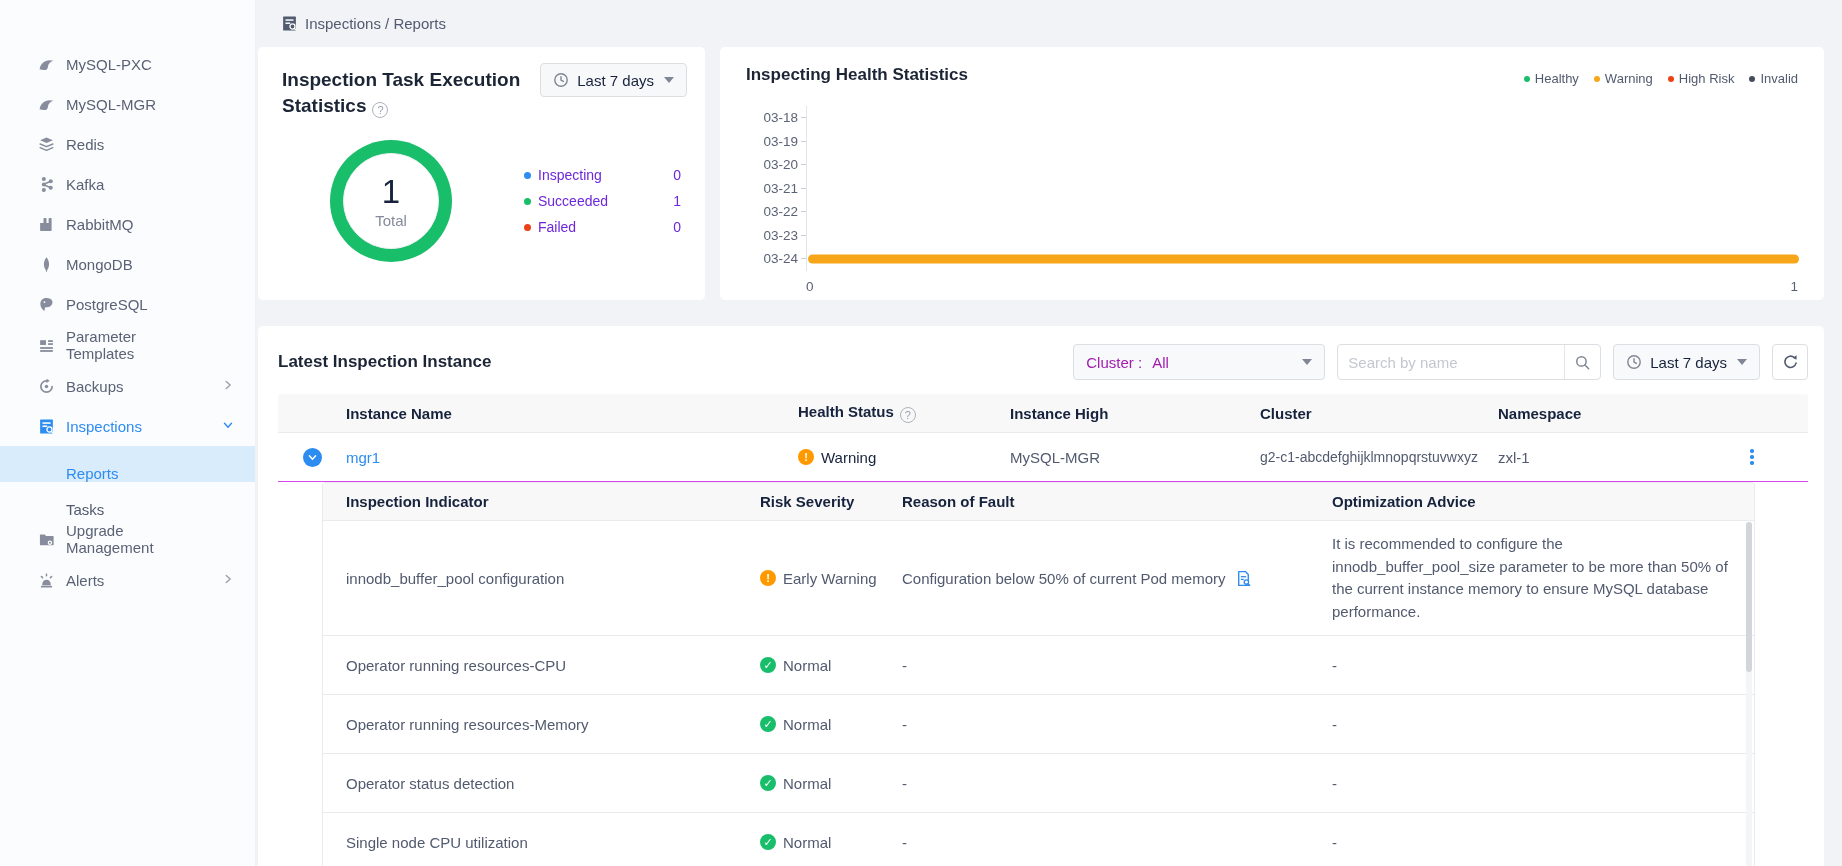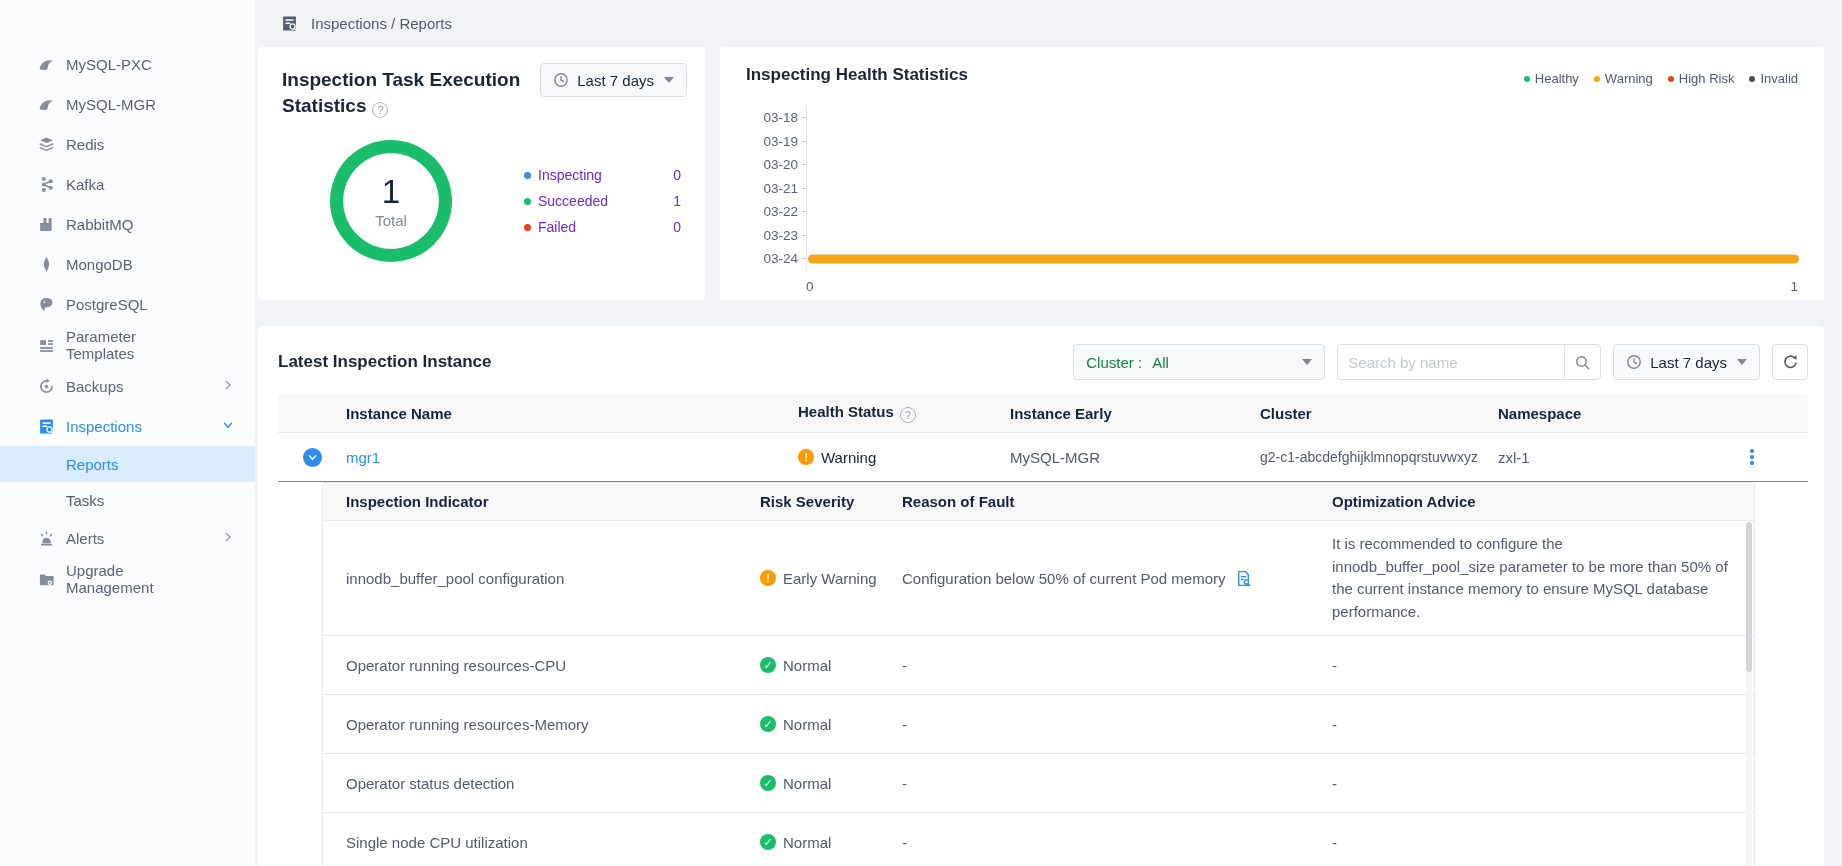--- a/index.html
+++ b/index.html
@@ -8,29 +8,29 @@
   .app { display:flex; width:1842px; height:866px; }
 
   
   .sidebar { width:256px; background:#fbfcfe; border-right:1px solid #eef0f4; padding-top:44px; flex:none; }
   .s-item { display:flex; align-items:center; min-height:40px; padding:4px 20px 4px 38px; font-size:15px;
     color:#5a6275; cursor:pointer; position:relative; }
   .s-item .icon { width:17px; height:17px; margin-right:11px; flex:none; }
   .s-item .icon svg { width:17px; height:17px; display:block; }
   .s-item .chev { position:absolute; right:20px; }
   .s-item.active { color:#2d8cf0; }
-  .s-sub { display:flex; align-items:center; min-height:36px; padding:0 7px 0 66px; font-size:15px; cursor:pointer; }
+  .s-sub { display:flex; align-items:flex-end; min-height:36px; padding:0 7px 0 66px; font-size:15px; cursor:pointer; }
   .s-sub.selected { background:#d8ecfb; color:#2d8cf0; }
   .icon svg .st { stroke:#878d9c; fill:none; stroke-width:1.4; stroke-linecap:round; stroke-linejoin:round; }
   .icon svg .fl { fill:#878d9c; }
   .s-item.active .icon svg .fl { fill:#2d8cf0; }
 
   
   .main { flex:1; padding:0 18px 0 2px; }
-  .breadcrumb { height:47px; display:flex; align-items:center; padding-left:23px; font-size:15px; color:#515a6e; gap:13px; }
+  .breadcrumb { height:47px; display:flex; align-items:center; padding-left:23px; font-size:15px; color:#515a6e; gap:7px; }
   .breadcrumb svg { width:17px; height:17px; }
 
   .cards-row { display:flex; gap:15px; height:253px; }
   .card { background:#fff; border-radius:5px; position:relative; }
   .card-task { width:447px; flex:none; padding:20px 24px; }
   .card-health { flex:1; padding:18px 26px; }
   .card-title { font-size:19px; font-weight:700; color:#1c2536; line-height:1.35; }
   .card-title-sm { font-size:17px; font-weight:700; color:#1c2536; }
   .help { display:inline-flex; width:16px; height:16px; border:1px solid #aeb3bd; border-radius:50%;
     color:#9aa0ab; font-size:11px; align-items:center; justify-content:center; vertical-align:-2px; margin-left:6px; font-weight:400;}
@@ -63,21 +63,21 @@
   .htick { width:5px; height:1px; background:#c8ccd4; flex:none; margin-left:3px; }
   .hplot { flex:1; align-self:stretch; position:relative; border-left:1px solid #e2e5ea; }
   .hbar { position:absolute; left:1px; top:50%; transform:translateY(-50%); height:9px; border-radius:4.5px; }
   .hxaxis { display:flex; justify-content:space-between; margin-left:60px; margin-top:8px; font-size:13.5px; color:#5a6275; }
 
   
   .card-latest { margin-top:26px; padding:18px 16px 0 20px; height:560px; }
   .latest-head { display:flex; align-items:center; justify-content:space-between; }
   .ctls { display:flex; gap:12px; align-items:center; }
   .ctl { display:flex; align-items:center; height:36px; border:1px solid #dcdee2; border-radius:4px; font-size:15px; }
-  .cluster-select { width:252px; background:#f8f9fb; padding:4px 12px; cursor:pointer; color:#15803d; }
+  .cluster-select { width:252px; background:#f8f9fb; padding:4px 12px; cursor:pointer; color:#a21caf; }
   .cluster-select .val { margin-left:10px; }
   .cluster-select .caret { margin-left:auto; }
   .search-box { width:264px; background:#fff; padding:0; overflow:hidden; }
   .search-box input { flex:1; border:none; outline:none; font-size:15px; padding:0 10px; color:#1d4ed8;
     font-family:inherit; background:transparent; }
   .search-box input::placeholder { color:#c3c7cf; }
   .search-ic { width:36px; height:100%; display:flex; align-items:center; justify-content:center; border-left:1px solid #e4e6ea; cursor:pointer;}
   .time-select { background:#f8f9fb; padding:0 12px; gap:8px; cursor:pointer; color:#17233d; }
   .refresh-btn { width:36px; justify-content:center; background:#fff; cursor:pointer; }
 
@@ -236,40 +236,40 @@
     <div class="s-sub selected">
       <span>Reports</span>
     </div>
     <div class="s-sub">
       <span>Tasks</span>
     </div>
 
     <div class="s-item">
       <span class="icon">
           <svg viewBox="0 0 16 16">
+            <path class="fl" d="M1.8 3.2 h4.4 l1.5 1.6 H14.2 a0.5 0.5 0 0 1 0.5 0.5 V12.7 a0.6 0.6 0 0 1 -0.6 0.6 H2.4 a0.6 0.6 0 0 1 -0.6 -0.6 Z"></path>
+            <circle cx="11.2" cy="11" r="2.1" fill="#fbfcfe"></circle>
+            <circle cx="11.2" cy="11" r="0.9" class="fl"></circle>
+          </svg>
+        </span>
+      <span style="max-width:110px;">Upgrade Management</span>
+    </div>
+
+    <div class="s-item">
+      <span class="icon">
+          <svg viewBox="0 0 16 16">
             <path class="fl" d="M4 11.5 a4 4.3 0 0 1 8 0 v1 H4 Z"></path>
             <rect class="fl" x="2.8" y="13" width="10.4" height="1.6" rx="0.6"></rect>
             <path class="st" d="M8 2.2 V3.6 M3.2 4.2 L4.3 5.3 M12.8 4.2 L11.7 5.3"></path>
           </svg>
         </span>
       <span>Alerts</span>
       <span class="chev"><svg width="14" height="14" viewBox="0 0 16 16">
             <polyline points="6,4 10.5,8 6,12" fill="none" stroke="#9aa0ab" stroke-width="1.6" stroke-linecap="round" stroke-linejoin="round"></polyline>
           </svg></span>
-    </div>
-
-    <div class="s-item">
-      <span class="icon">
-          <svg viewBox="0 0 16 16">
-            <path class="fl" d="M1.8 3.2 h4.4 l1.5 1.6 H14.2 a0.5 0.5 0 0 1 0.5 0.5 V12.7 a0.6 0.6 0 0 1 -0.6 0.6 H2.4 a0.6 0.6 0 0 1 -0.6 -0.6 Z"></path>
-            <circle cx="11.2" cy="11" r="2.1" fill="#fbfcfe"></circle>
-            <circle cx="11.2" cy="11" r="0.9" class="fl"></circle>
-          </svg>
-        </span>
-      <span style="max-width:110px;">Upgrade Management</span>
     </div>
   </aside>
 
   <main class="main">
 
     <div class="breadcrumb">
       <svg viewBox="0 0 16 16">
           <path fill="#515a6e" d="M2.5 1.5 h11 a0.5 0.5 0 0 1 0.5 0.5 V14 a0.5 0.5 0 0 1 -0.5 0.5 h-11 A0.5 0.5 0 0 1 2 14 V2 a0.5 0.5 0 0 1 0.5 -0.5 Z"></path>
           <rect x="4.2" y="4" width="7.6" height="1.5" fill="#f1f3f6"></rect>
           <rect x="4.2" y="7" width="4.5" height="1.5" fill="#f1f3f6"></rect>
@@ -422,21 +422,21 @@
               </svg>
           </div>
         </div>
       </div>
 
       <div class="otable">
         <div class="ogrid ohead">
           <div></div>
           <div><span>Instance Name</span></div>
           <div><span>Health Status</span><span class="help">?</span></div>
-          <div><span>Instance Early</span></div>
+          <div><span>Instance High</span></div>
           <div><span>Cluster</span></div>
           <div><span>Namespace</span></div>
           <div></div>
         </div>
 
         <div class="obody">
           <div class="ogrid orow">
             <div class="expander">
               <svg width="11" height="11" viewBox="0 0 16 16">
                   <polyline points="3.5,5.5 8,10.5 12.5,5.5" fill="none" stroke="#fff" stroke-width="2" stroke-linecap="round" stroke-linejoin="round"></polyline>

